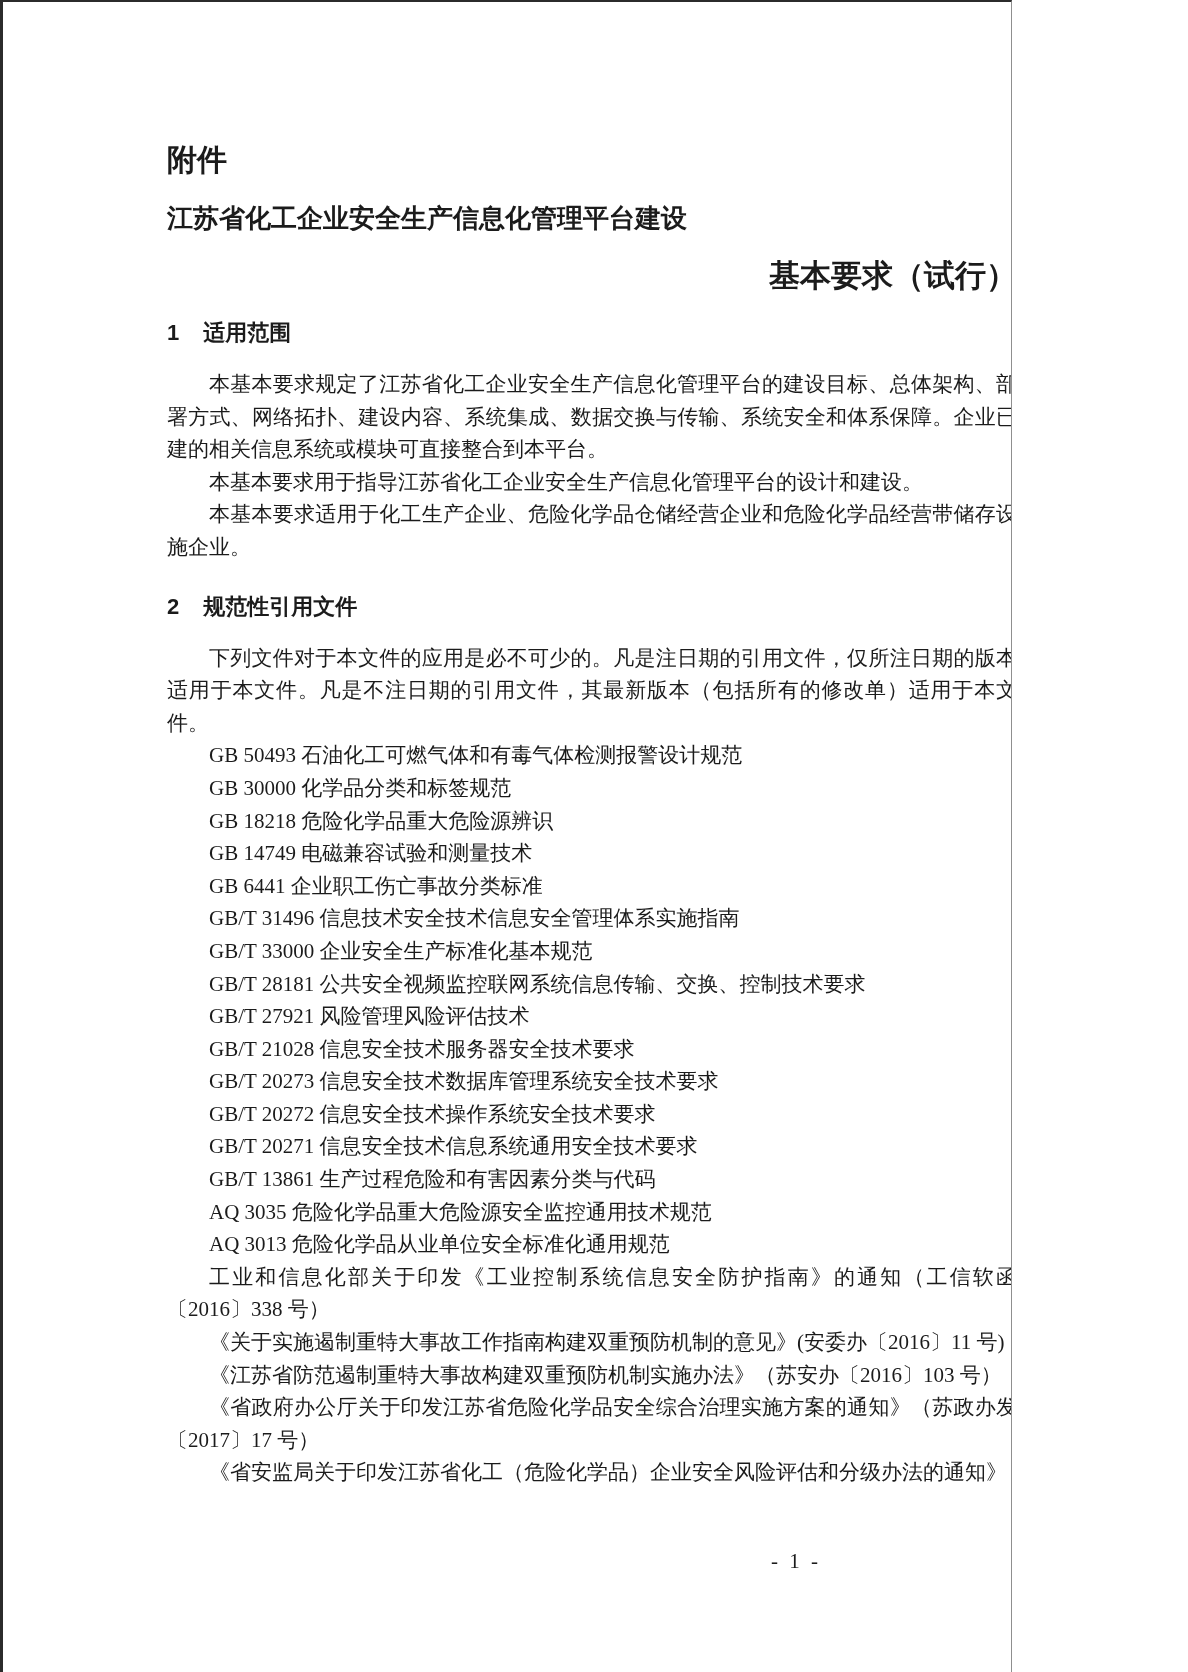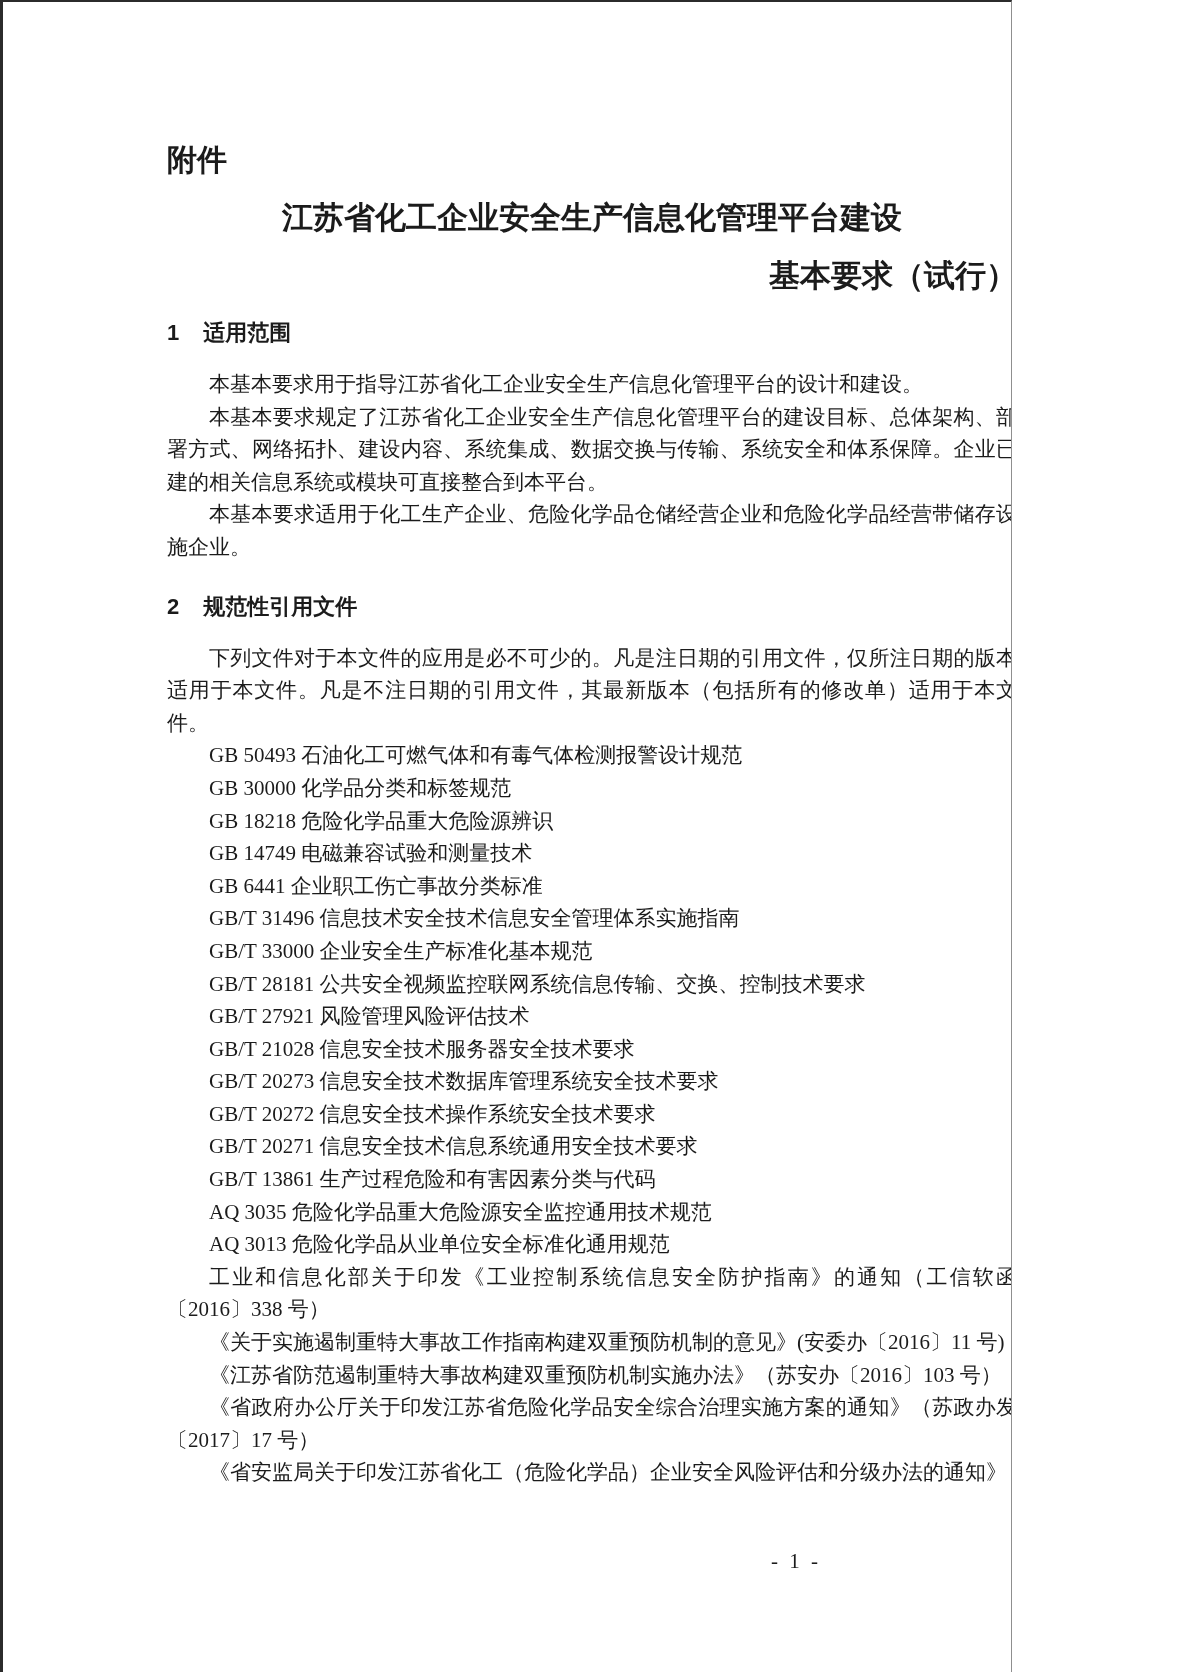--- a/index.html
+++ b/index.html
@@ -21,23 +21,22 @@
   }
   .attachment{
     font-family:"Liberation Sans","DejaVu Sans",sans-serif;
     font-weight:bold;
     font-size:30px;
     line-height:36px;
   }
   .doc-title{
     font-family:"Liberation Sans","DejaVu Sans",sans-serif;
     font-weight:bold;
-    font-size:31px;
+    font-size:26px;
     line-height:40px;
-    text-align:center;
     margin:20px 0 0 0;
   }
   .doc-subtitle{
     font-family:"Liberation Sans","DejaVu Sans",sans-serif;
     font-weight:bold;
     font-size:31px;
     line-height:40px;
     text-align:right;
     margin:18px 0 0 0;
   }
@@ -81,23 +80,23 @@
     <div class="doc-title">江苏省化工企业安全生产信息化管理平台建设</div>
 
     <div class="doc-subtitle">基本要求（试行）</div>
 
     <div class="sec-heading">
       <span class="sec-num">1</span><span>适用范围</span>
     </div>
 
     <div class="body-block">
 
+        <p class="para">本基本要求规定了江苏省化工企业安全生产信息化管理平台的建设目标、总体架构、部署方式、网络拓扑、建设内容、系统集成、数据交换与传输、系统安全和体系保障。企业已建的相关信息系统或模块可直接整合到本平台。</p>
+
         <p class="para">本基本要求用于指导江苏省化工企业安全生产信息化管理平台的设计和建设。</p>
-
-        <p class="para">本基本要求规定了江苏省化工企业安全生产信息化管理平台的建设目标、总体架构、部署方式、网络拓扑、建设内容、系统集成、数据交换与传输、系统安全和体系保障。企业已建的相关信息系统或模块可直接整合到本平台。</p>
 
         <p class="para">本基本要求适用于化工生产企业、危险化学品仓储经营企业和危险化学品经营带储存设施企业。</p>
       </div>
 
     <div class="sec-heading second">
       <span class="sec-num">2</span><span>规范性引用文件</span>
     </div>
 
     <div class="body-block">
       <p class="para">下列文件对于本文件的应用是必不可少的。凡是注日期的引用文件，仅所注日期的版本适用于本文件。凡是不注日期的引用文件，其最新版本（包括所有的修改单）适用于本文件。</p>

